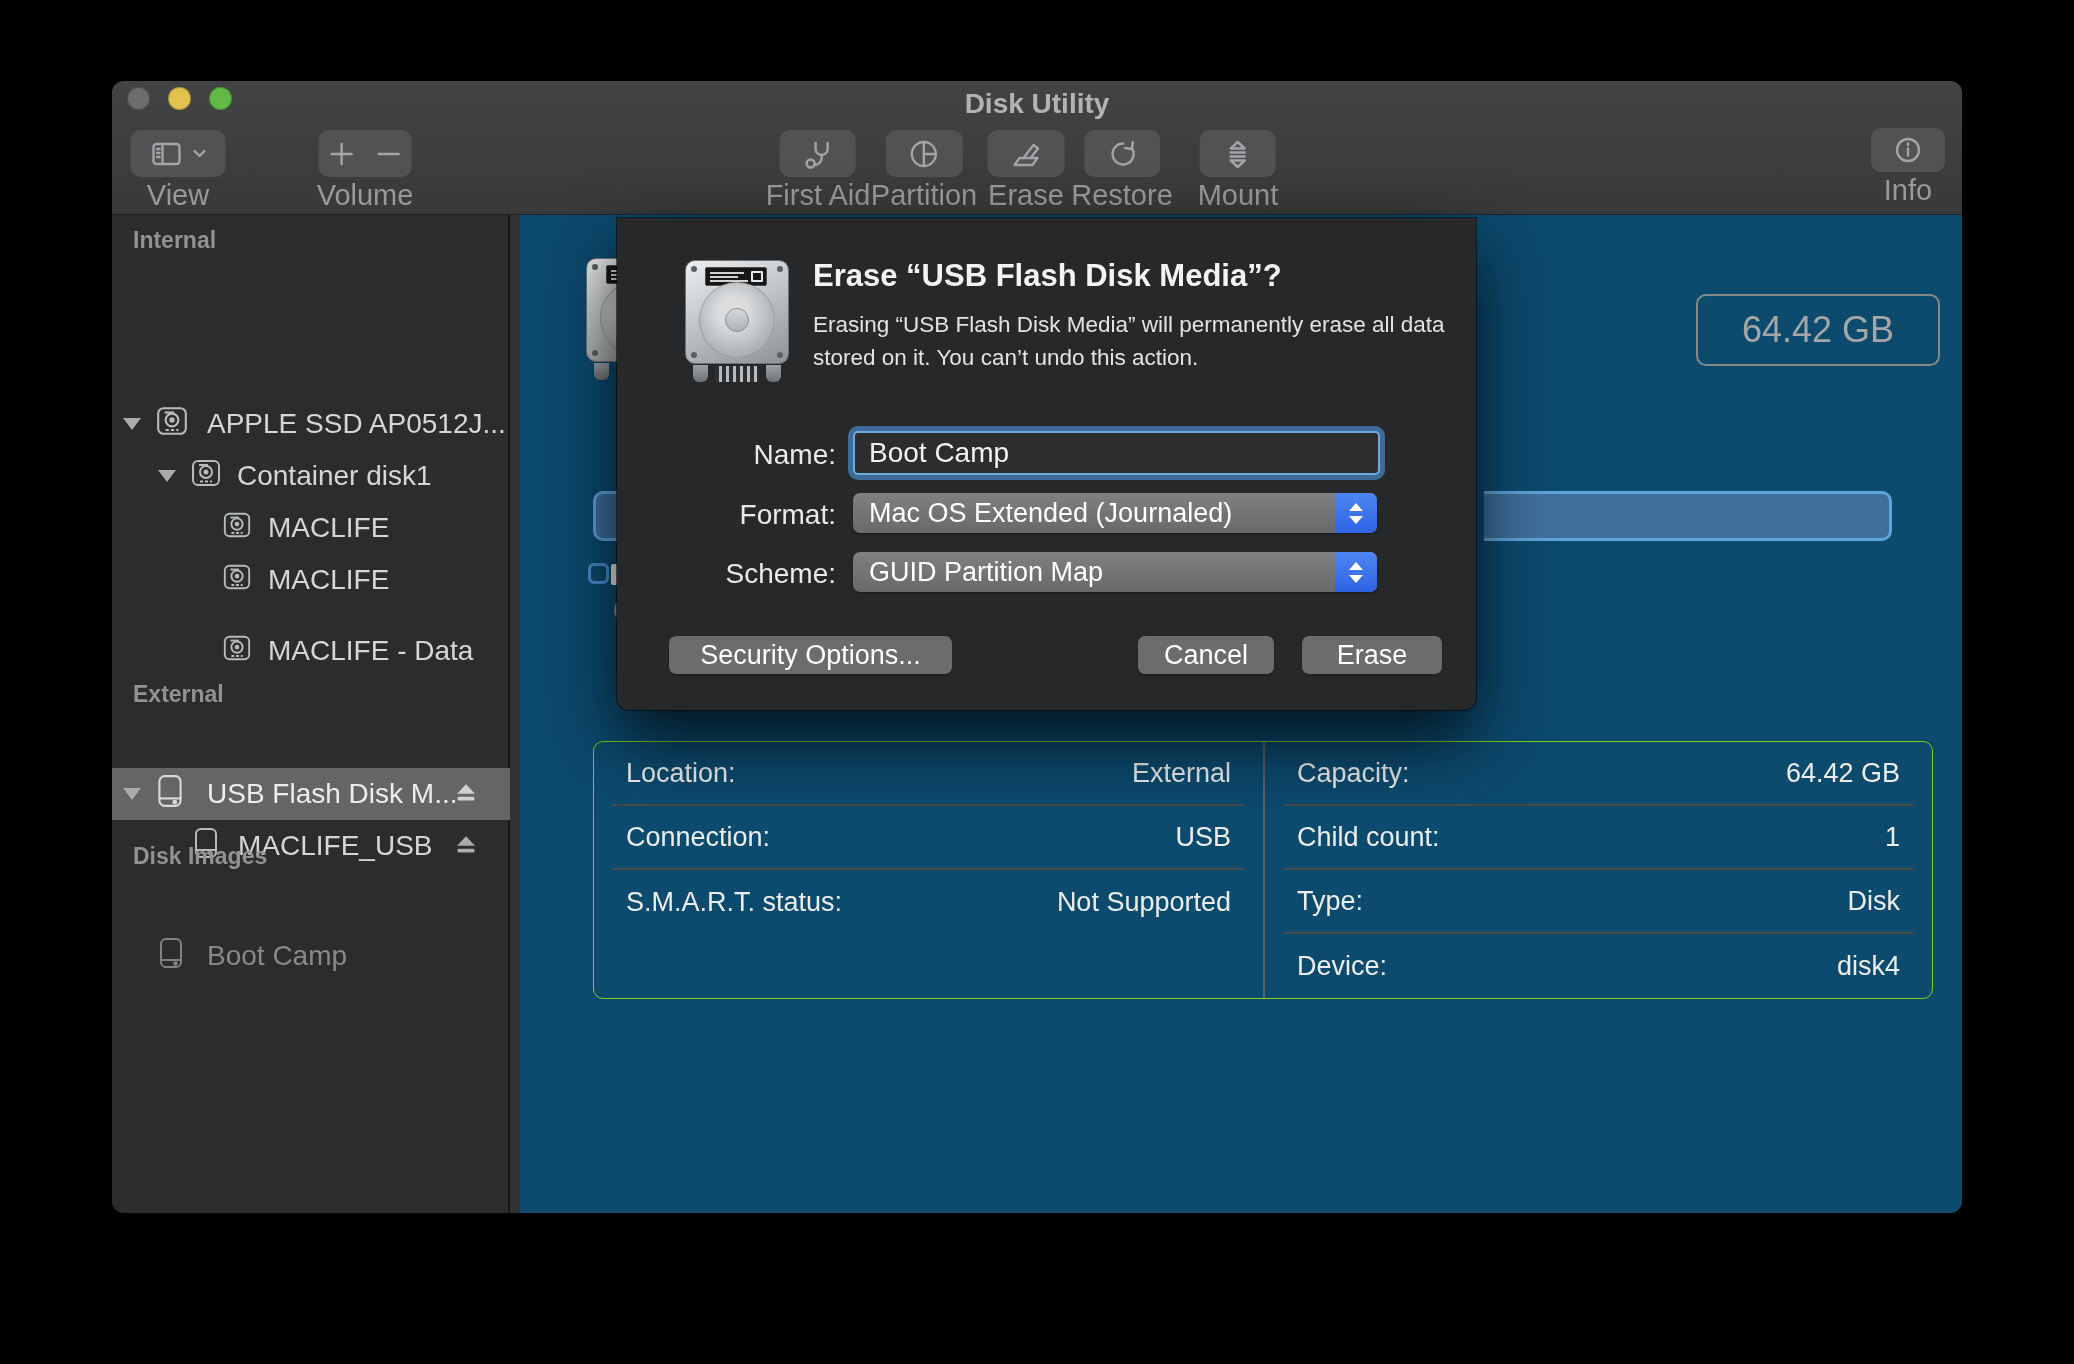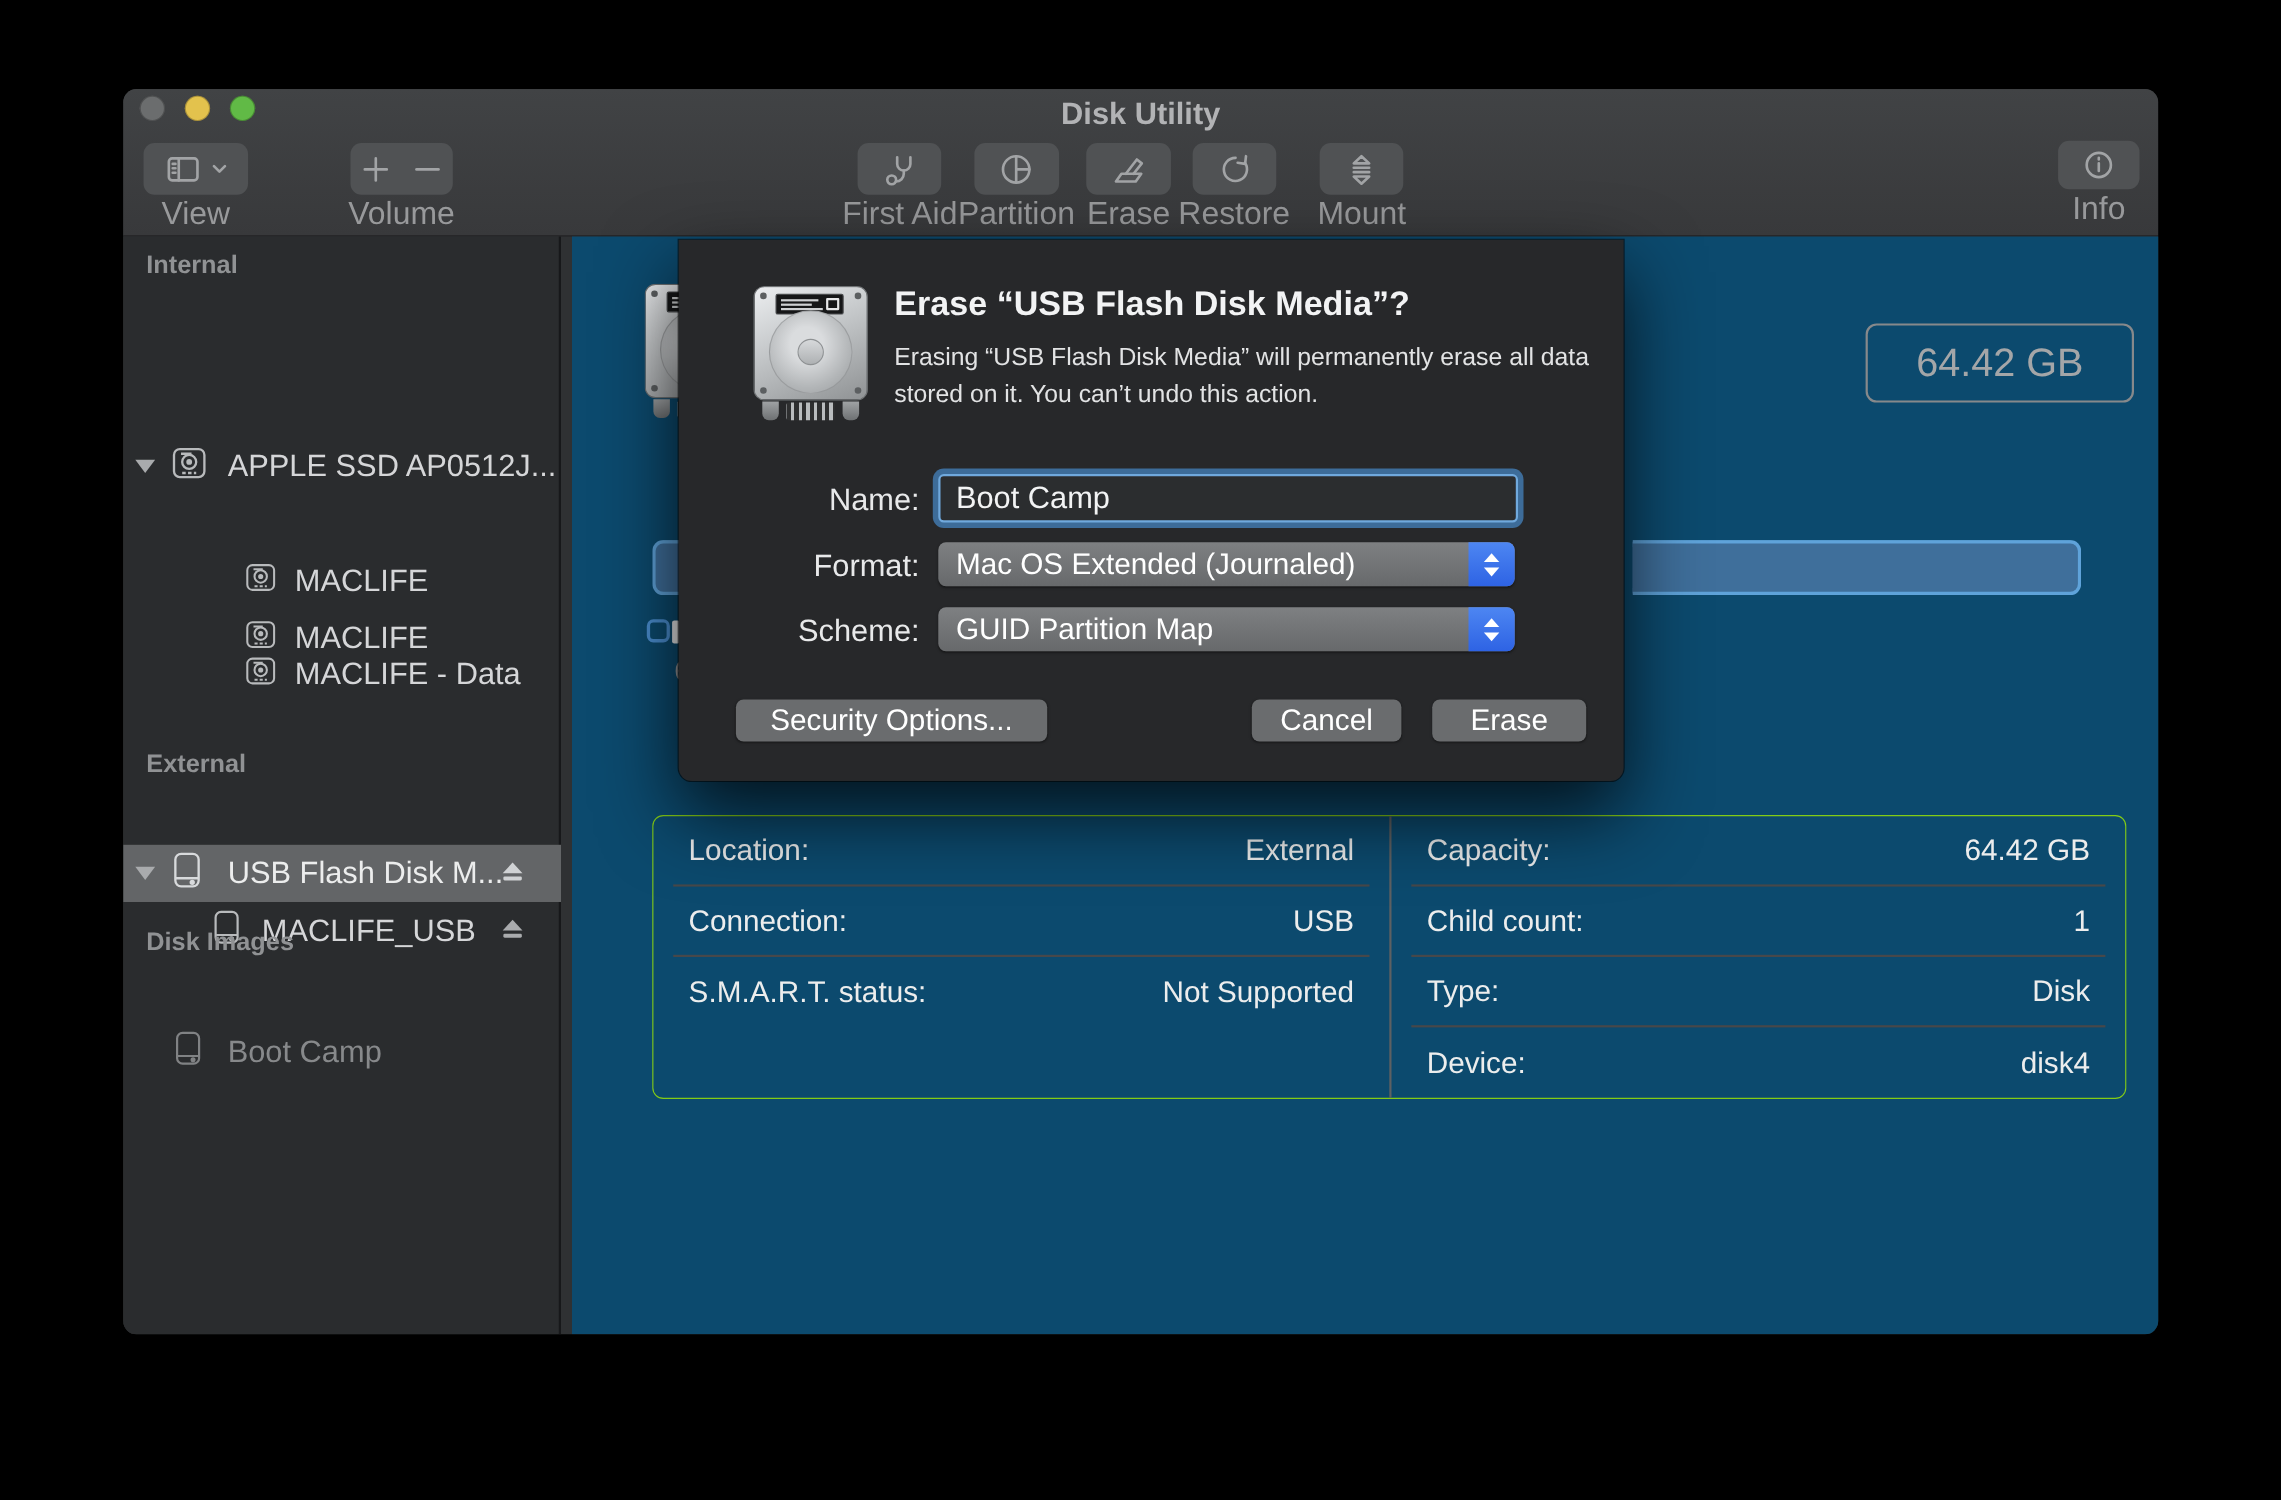--- a/index.html
+++ b/index.html
@@ -245,20 +245,33 @@
               <rect x="3" y="4" width="26" height="24" rx="5"></rect>
               <path d="M9 8 h9"></path>
               <circle cx="16" cy="15" r="6"></circle>
               <circle cx="16" cy="15" r="1.5" fill="#b8babc"></circle>
               <path d="M10 24.5 h12" stroke-dasharray="3 2"></path>
             </svg>
         </span>
         <span class="dlabel" style="left:95px;">APPLE SSD AP0512J...</span>
       </div>
 
+      <div class="srow" style="top:235px;">
+        <span class="tri" style="left:46px;"></span>
+        <span class="sicon" style="left:78px;">
+          <svg class="sideicon" width="32" height="32" viewBox="0 0 32 32">
+              <rect x="3" y="4" width="26" height="24" rx="5"></rect>
+              <path d="M9 8 h9"></path>
+              <circle cx="16" cy="15" r="6"></circle>
+              <circle cx="16" cy="15" r="1.5" fill="#b8babc"></circle>
+              <path d="M10 24.5 h12" stroke-dasharray="3 2"></path>
+            </svg>
+        </span>
+        <span class="dlabel" style="left:125px;">Container disk1</span>
+      </div>
 
       <div class="srow" style="top:287px;">
         <span class="sicon" style="left:110px;">
           <svg class="sideicon" width="30" height="30" viewBox="0 0 32 32">
               <rect x="3" y="4" width="26" height="24" rx="5"></rect>
               <path d="M9 8 h9"></path>
               <circle cx="16" cy="15" r="6"></circle>
               <circle cx="16" cy="15" r="1.5" fill="#b8babc"></circle>
               <path d="M10 24.5 h12" stroke-dasharray="3 2"></path>
             </svg>
@@ -272,21 +285,21 @@
               <rect x="3" y="4" width="26" height="24" rx="5"></rect>
               <path d="M9 8 h9"></path>
               <circle cx="16" cy="15" r="6"></circle>
               <circle cx="16" cy="15" r="1.5" fill="#b8babc"></circle>
               <path d="M10 24.5 h12" stroke-dasharray="3 2"></path>
             </svg>
         </span>
         <span class="dlabel" style="left:156px;">MACLIFE</span>
       </div>
 
-      <div class="srow" style="top:372px;padding-left:12px;">
+      <div class="srow" style="top:410px;padding-left:12px;">
         <span class="sicon" style="left:110px;">
           <svg class="sideicon" width="30" height="30" viewBox="0 0 32 32">
               <rect x="3" y="4" width="26" height="24" rx="5"></rect>
               <path d="M9 8 h9"></path>
               <circle cx="16" cy="15" r="6"></circle>
               <circle cx="16" cy="15" r="1.5" fill="#b8babc"></circle>
               <path d="M10 24.5 h12" stroke-dasharray="3 2"></path>
             </svg>
         </span>
         <span class="dlabel" style="left:156px;">MACLIFE - Data</span>

